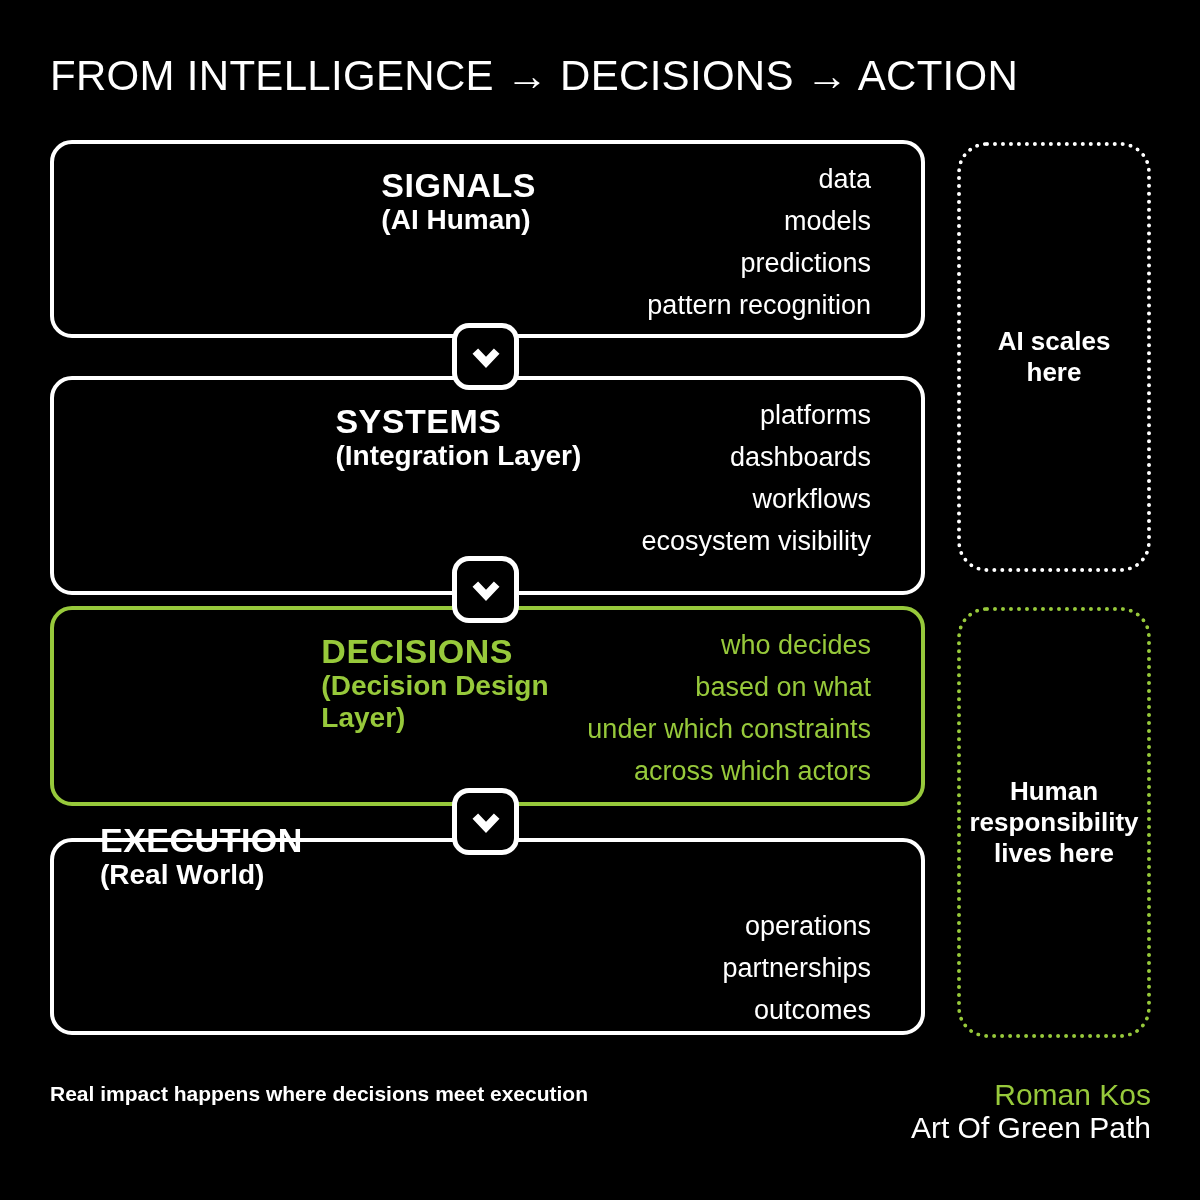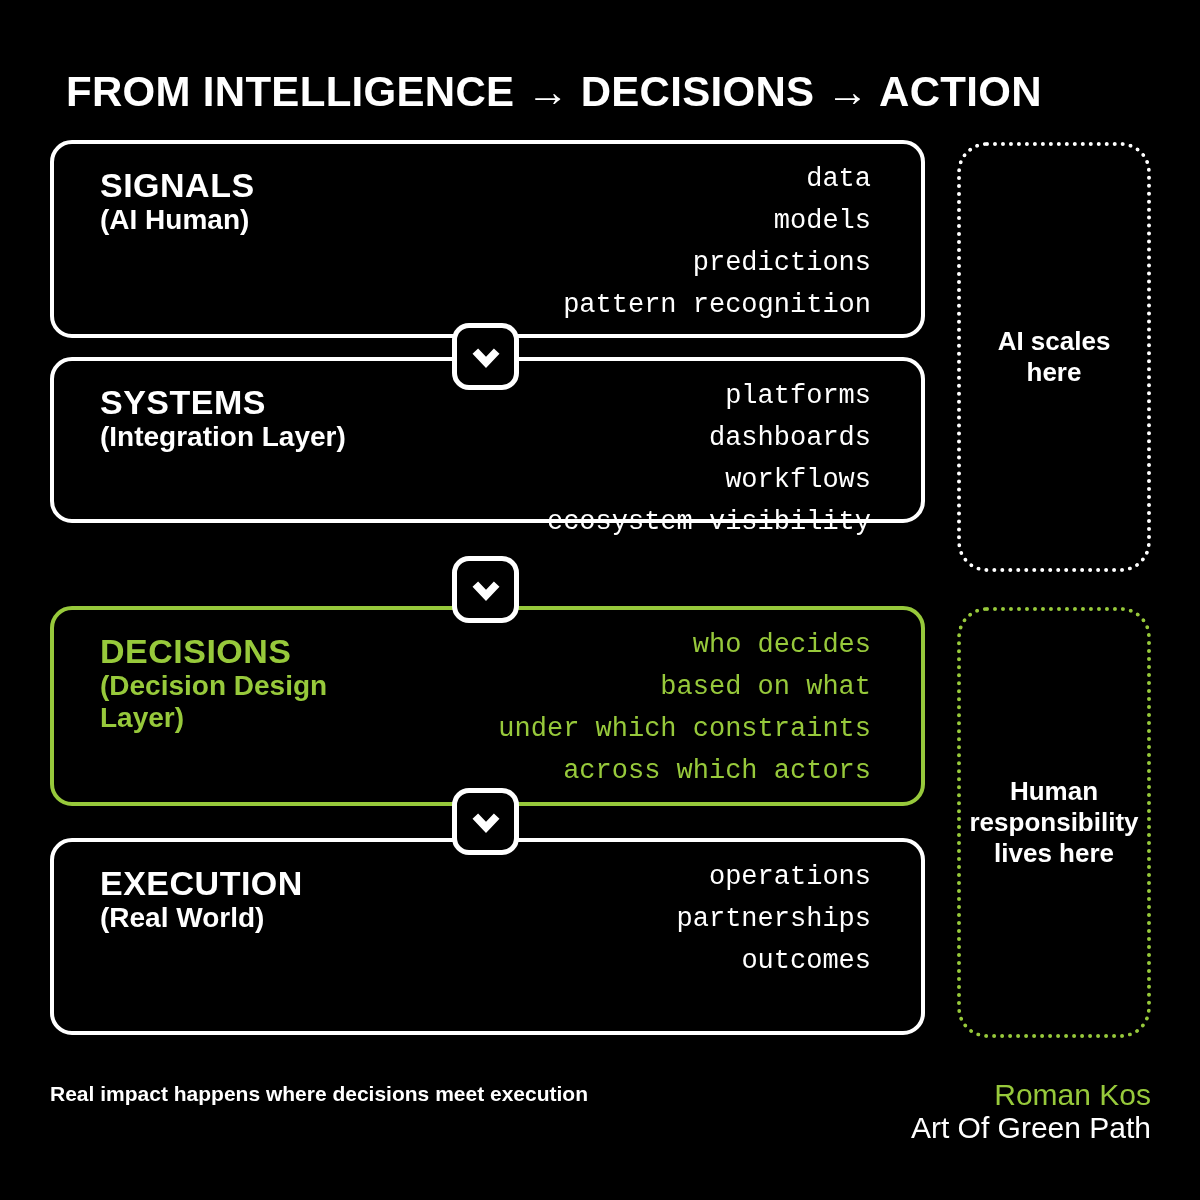--- a/index.html
+++ b/index.html
@@ -3,38 +3,38 @@
 <meta charset="utf-8">
 <style>
   :root { --green:#97C93B; --white:#ffffff; --bg:#000000; }
   * { box-sizing:border-box; }
   html,body { margin:0; padding:0; background:#111; }
   .canvas {
     position:relative; width:1200px; height:1200px; background:var(--bg);
     overflow:hidden; font-family:"Liberation Sans", sans-serif; margin:0 auto;
   }
   .title {
-    position:absolute; left:50px; top:52px; margin:16px;
-    font-size:42px; font-weight:bold; color:var(--white); letter-spacing:0.3px;
+    position:absolute; left:50px; top:52px; margin:0;
+    font-size:42px; font-weight:normal; color:var(--white); letter-spacing:0.3px;
     white-space:nowrap;
   }
   
   .layer {
     position:absolute; left:50px; width:875px; background:var(--bg);
     border:4px solid var(--white); border-radius:22px;
-    display:flex; justify-content:space-between;
+    display:flex; justify-content:flex-end;
   }
   .layer.l1 { top:140px; height:198px; }
-  .layer.l2 { top:357px; height:166px; }
+  .layer.l2 { top:376px; height:219px;gap:40px; }
   .layer.l3 { top:606px; height:200px; }
-  .layer.l4 { top:838px; height:197px; }
+  .layer.l4 { top:838px; height:197px;flex-direction:column; }
   .layer .head { padding:22px 0 0 46px; width:312px; }
   .layer .name { font-size:34px; font-weight:bold; color:var(--white); line-height:38px; letter-spacing:0.5px; }
   .layer .sub  { font-size:28px; font-weight:bold; color:var(--white); line-height:32px; }
-  .layer ul.items { list-style:none; margin:0; padding:14px 50px 0 0; text-align:right;font-family:Liberation Mono, monospace; }
+  .layer ul.items { list-style:none; margin:0; padding:14px 50px 0 0; text-align:right; }
   .layer ul.items li { font-size:27px; line-height:42px; color:var(--white); font-weight:normal; }
   .layer.green { border-color:var(--green); }
   .layer.green .name, .layer.green .sub, .layer.green ul.items li { color:var(--green); }
   
   .chev {
     position:absolute; left:452px; width:67px; height:67px; z-index:5;
     background:var(--bg); border:5px solid var(--white); border-radius:17px;
     display:flex; align-items:center; justify-content:center;
   }
   .chev.c1 { top:323px; } .chev.c2 { top:556px; } .chev.c3 { top:788px; }

